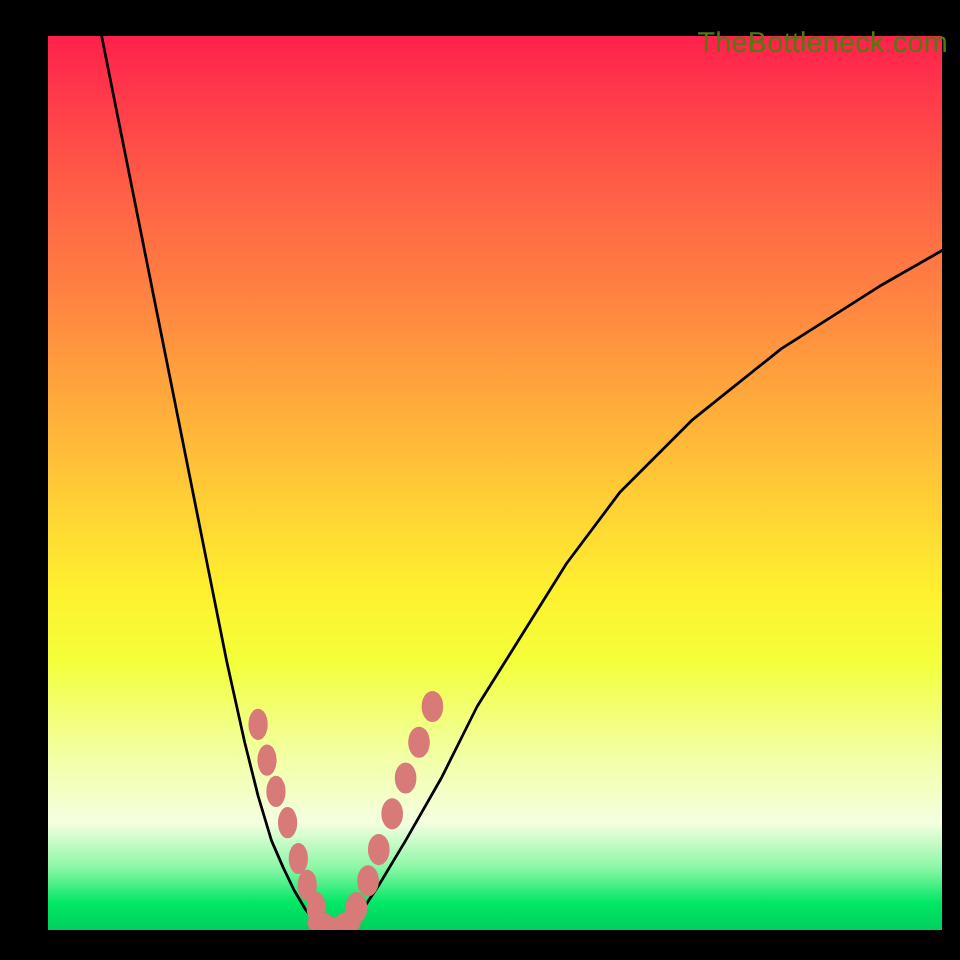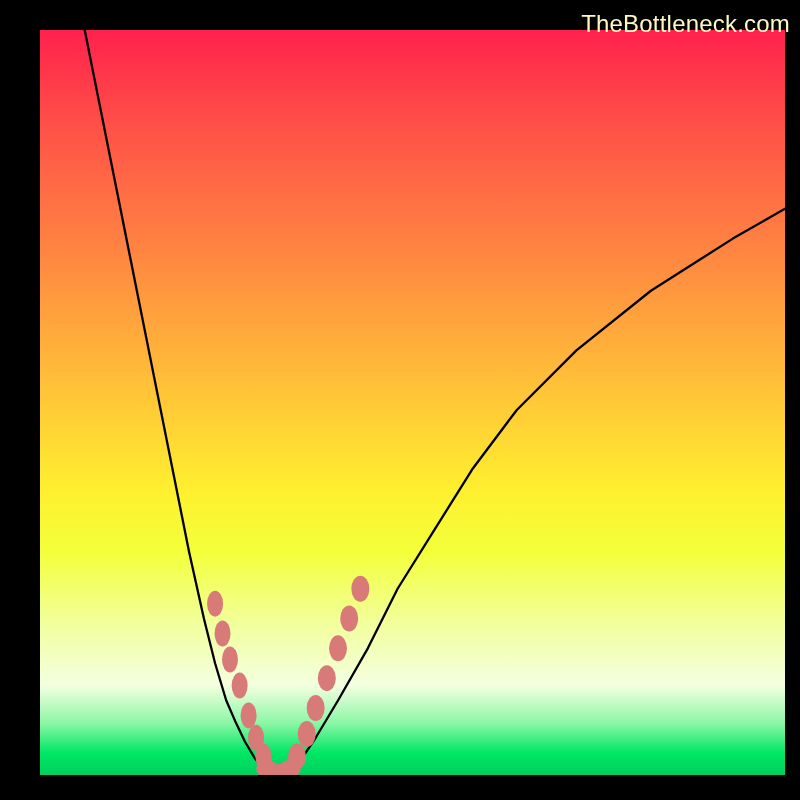--- a/index.html
+++ b/index.html
@@ -12,23 +12,23 @@
     font-family: Arial, Helvetica, sans-serif;
   }
   .frame {
     position: relative;
     width: 800px;
     height: 800px;
     background: #000;
   }
   .watermark {
     position: absolute;
-    top: 10px;
+    top: 22px;
     right: 10px;
-    color: #fef9c3;
+    color: #4d7c0f;
     font-size: 24px;
     font-weight: 400;
     letter-spacing: 0.2px;
     z-index: 10;
   }
   .plot-area {
     position: absolute;
     left: 40px;
     top: 30px;
     width: 745px;

